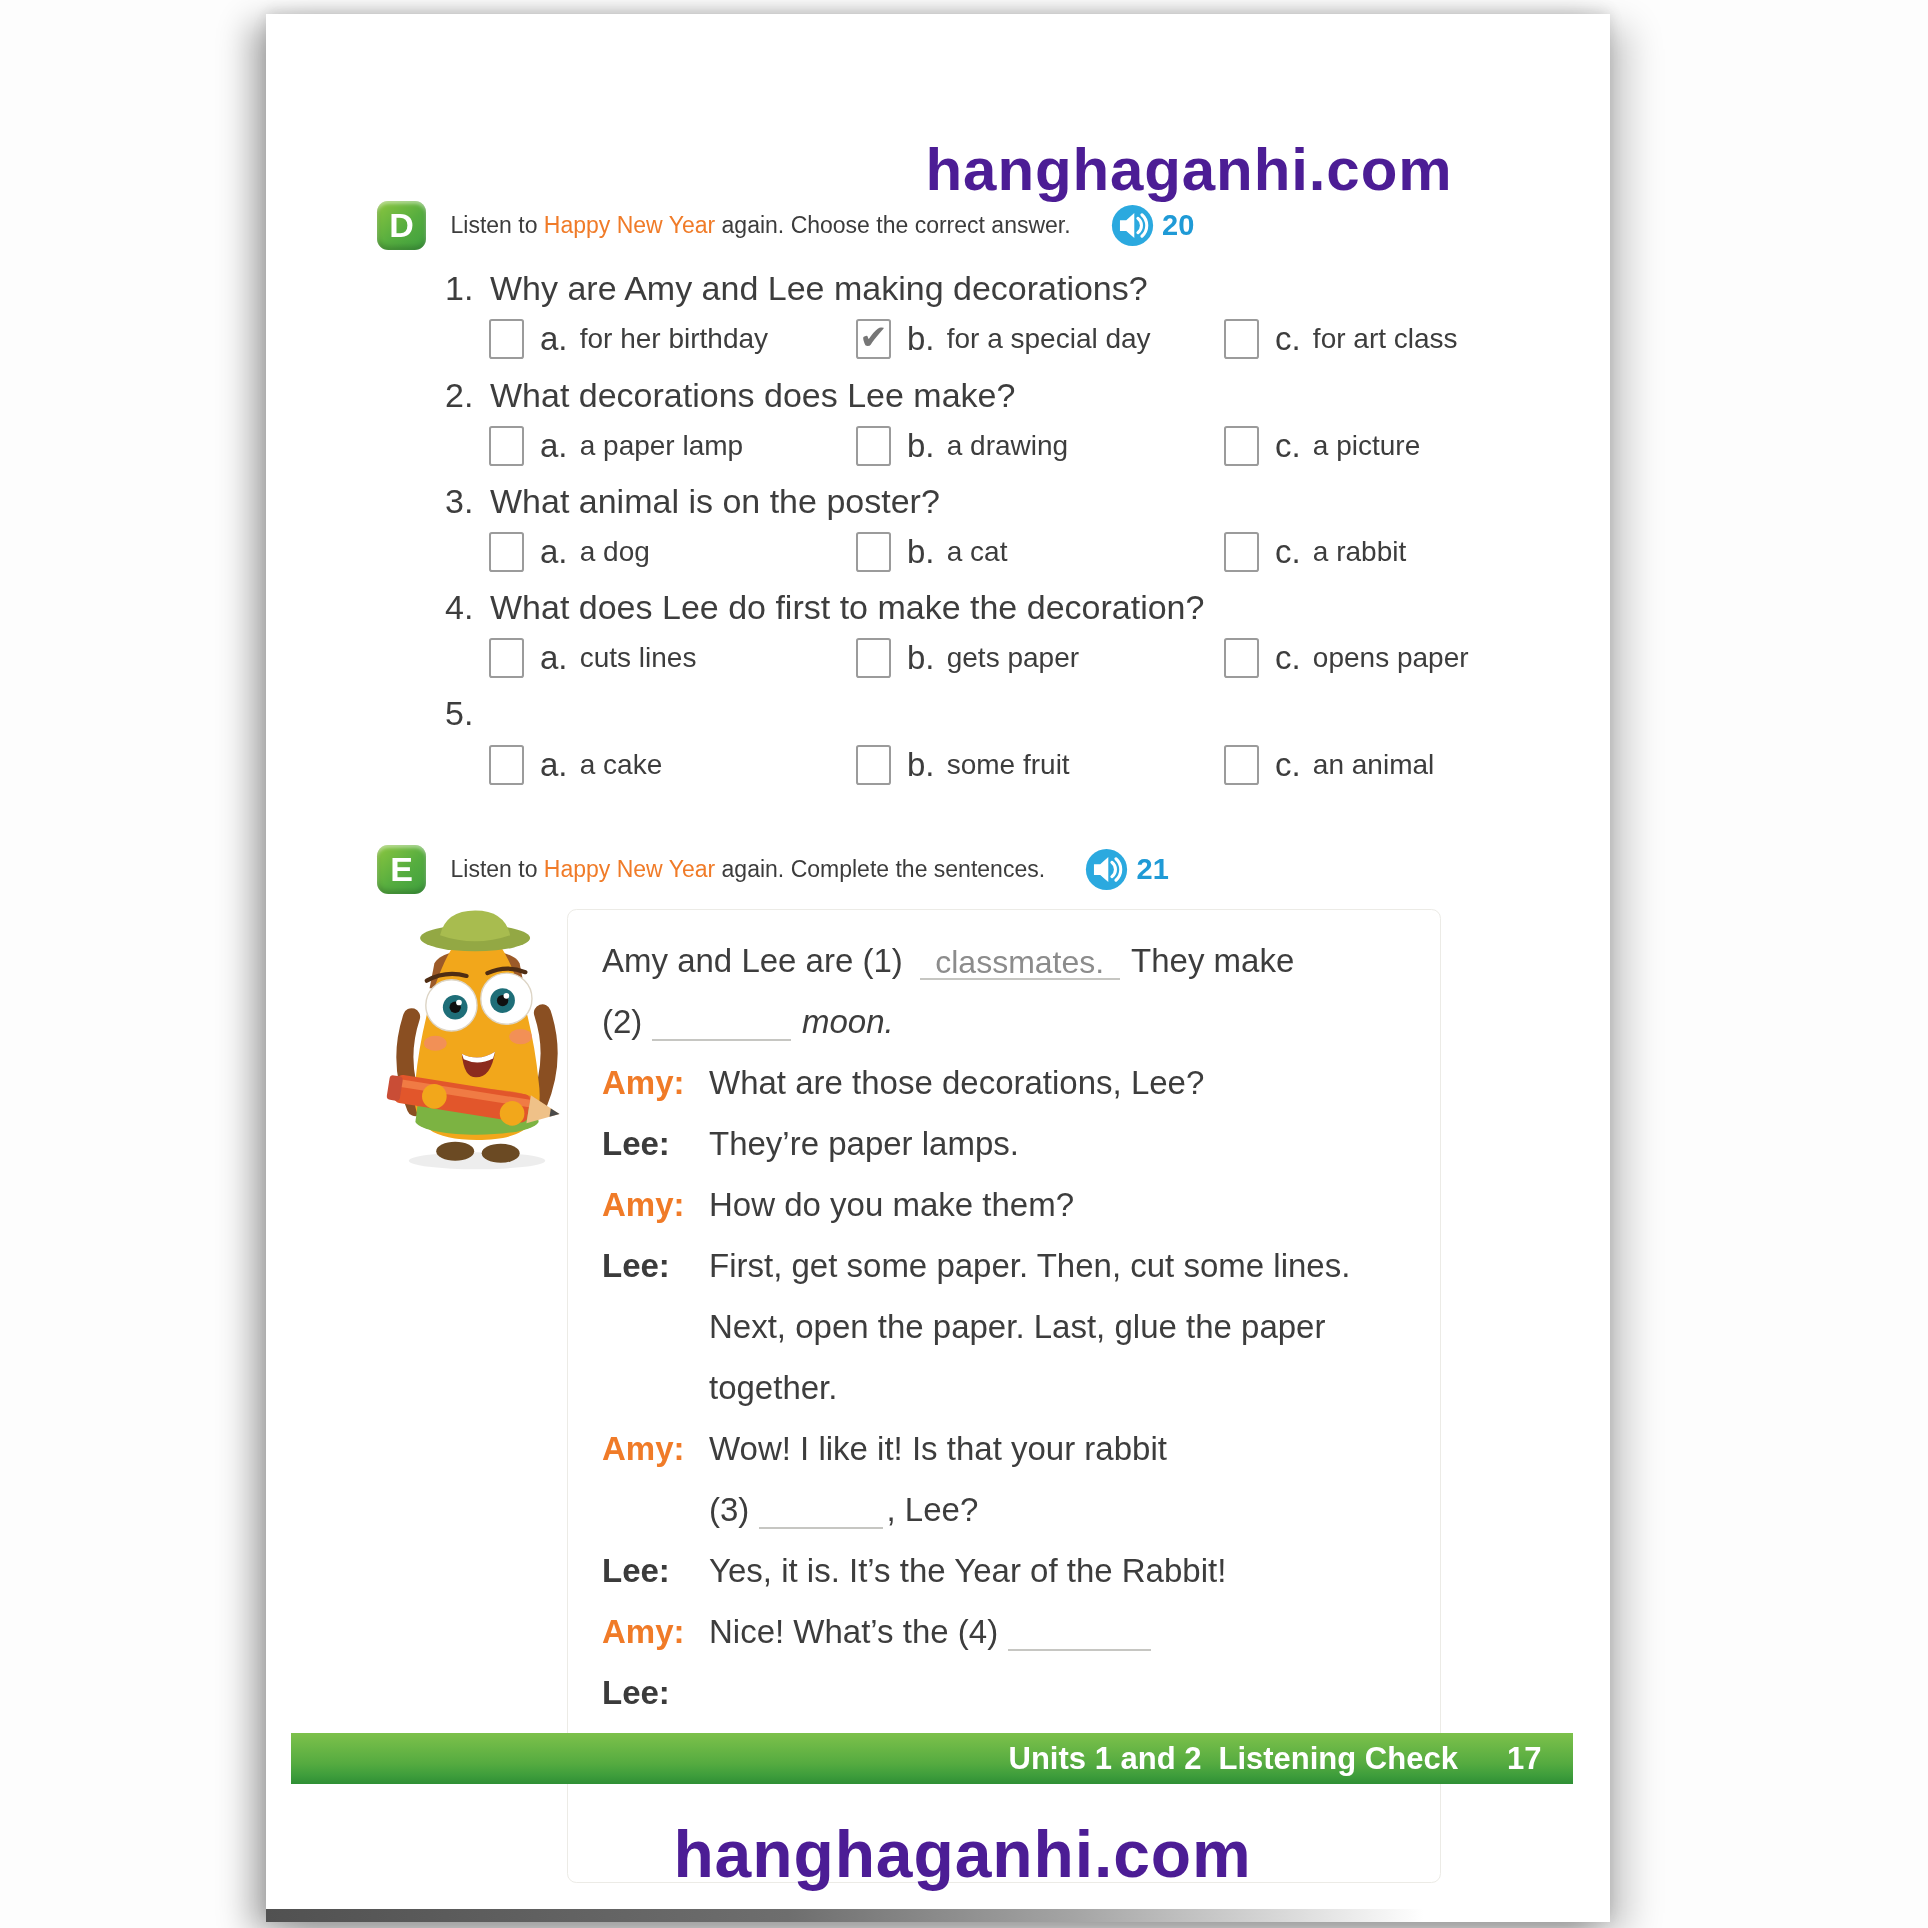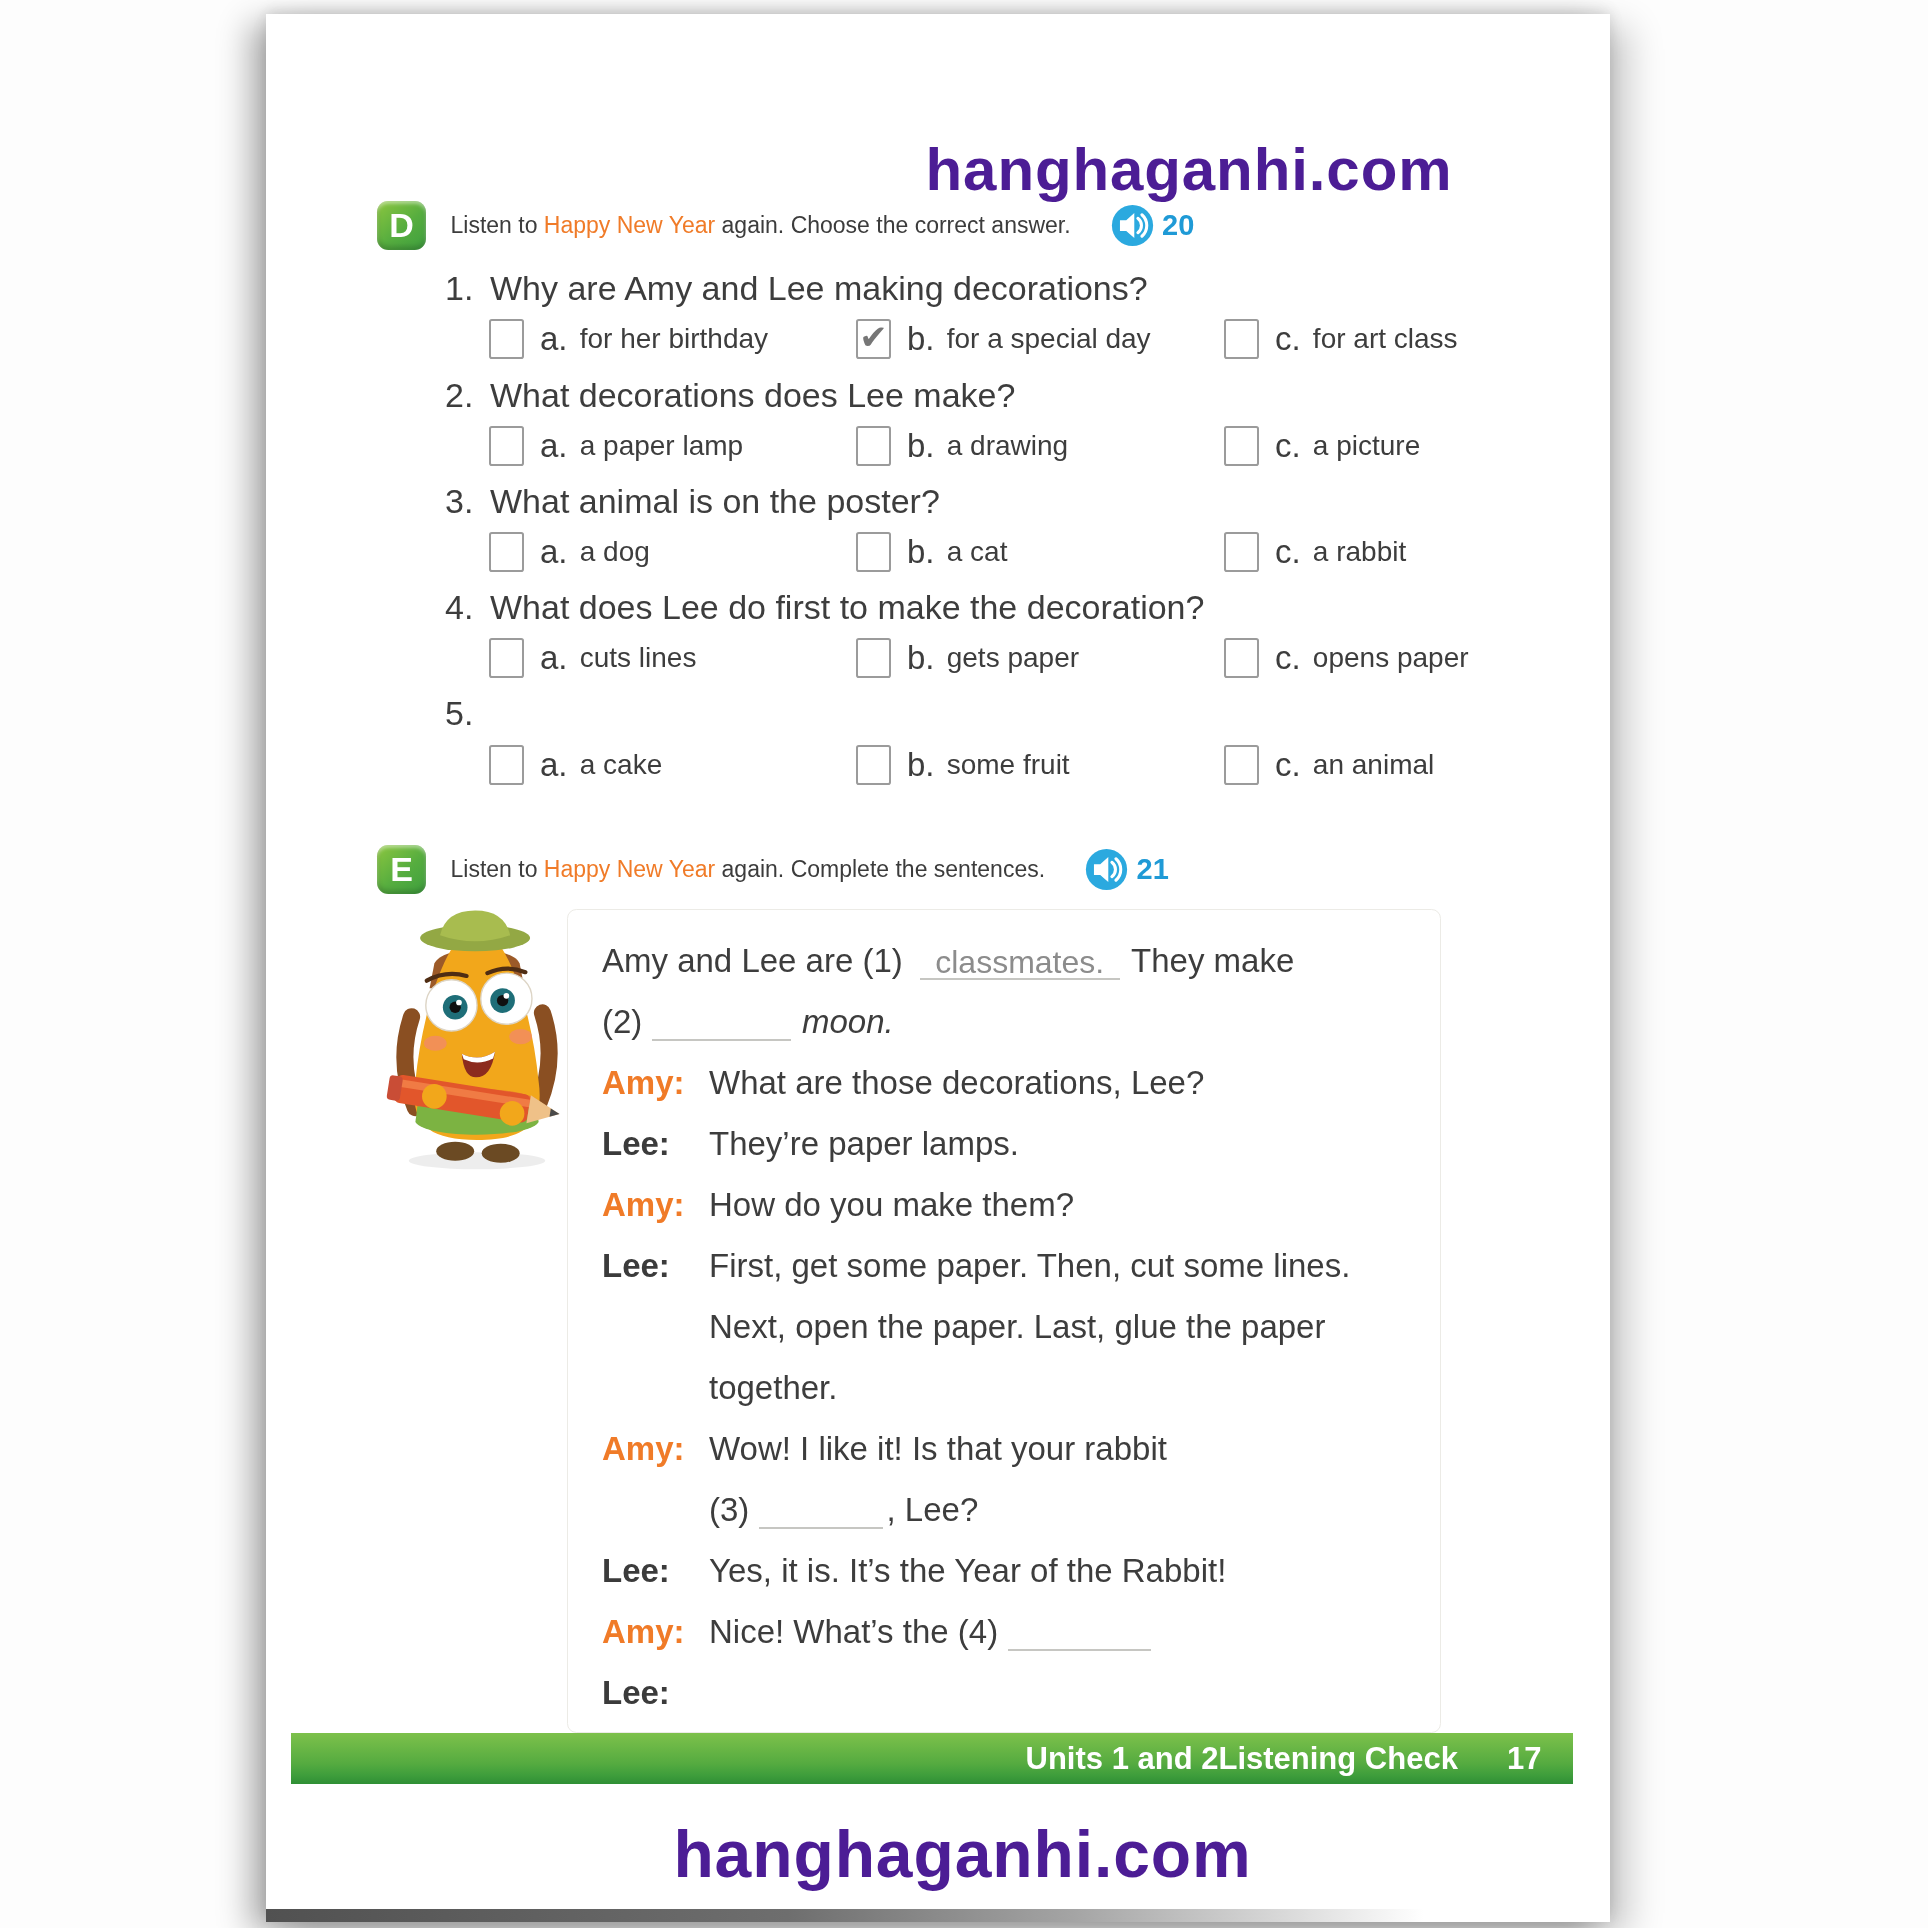--- a/index.html
+++ b/index.html
@@ -33,41 +33,41 @@
   .opt-row { position:absolute; left:0; right:0; height:41px; }
   .option { position:absolute; display:flex; align-items:center; height:41px; }
   .col-a { left:223px; } .col-b { left:590px; } .col-c { left:958px; }
   .cbx { width:35px; height:40px; border:2.8px solid #9b9b9b; border-radius:2.8px; background:#fff;
          display:flex; align-items:center; justify-content:center; flex-shrink:0; }
   .checkmark { font-size:34px; color:#767676; font-weight:700; transform:translateY(-1.9px); }
   .opt-letter { margin-left:16px; font-size:33px; }
   .opt-label { margin-left:12.2px; font-size:28px; white-space:nowrap; }
 
   
-  .dlg-box { position:absolute; left:301px; top:895px; width:874px; height:824px; background:#fff;
+  .dlg-box { position:absolute; left:301px; top:895px; width:874px; height:974px; background:#fff;
              border:1.9px solid #ecebe6; border-radius:9.4px; padding:20px 24.5px 0 34px; }
   .dlg-row { display:flex; align-items:center; height:61px; font-size:33px; color:#3d3d3d; white-space:nowrap; }
   .spk { width:107px; flex-shrink:0; font-weight:700; }
   .spk.amy { color:#f07b28; }
   .spk.lee { color:#3b3b3b; }
   .seg { margin-right:9.4px; }
   .seg.tight { margin-right:0; }
   .it { font-style:italic; }
   .blank { display:inline-block; border-bottom:2.8px solid #c6c6c2; height:38px; margin-right:11.3px; }
   .blank.answered { min-width:200px; text-align:center; color:#8c8c8c; font-size:32px; line-height:41px; margin-left:7.5px; }
   .b2 { width:139px; } .b3 { width:124px; margin-right:3.8px; } .b4 { width:143px; }
 
   .character { position:absolute; left:102px; top:887px; width:218px; height:275px; }
 
   
   .footer-bar { position:absolute; left:25.4px; top:1719px; width:1282px; height:51px;
                 background:linear-gradient(#7dc14b 0%,#55ab40 60%,#3f9e3c 82%,#2f8f35 100%);
                 display:flex; align-items:center; justify-content:flex-end;
                 color:#fff; font-weight:700; font-size:31px; padding-right:32px; }
-  .footer-bar .f-sec { }
+  .footer-bar .f-sec { margin-right:17px; }
   .footer-bar .f-title { margin-right:49px; }
 
   .page-bottom-edge { position:absolute; left:0; bottom:0; width:1158px; height:13px;
                       background:linear-gradient(to right,#515151 0%,#6e6e6e 45%,#a5a5a5 70%,#d9d9d9 88%,rgba(255,255,255,0) 100%); }
 </style>
 </head>
 <body>
 
 <div class="stage">
   <div class="page">

